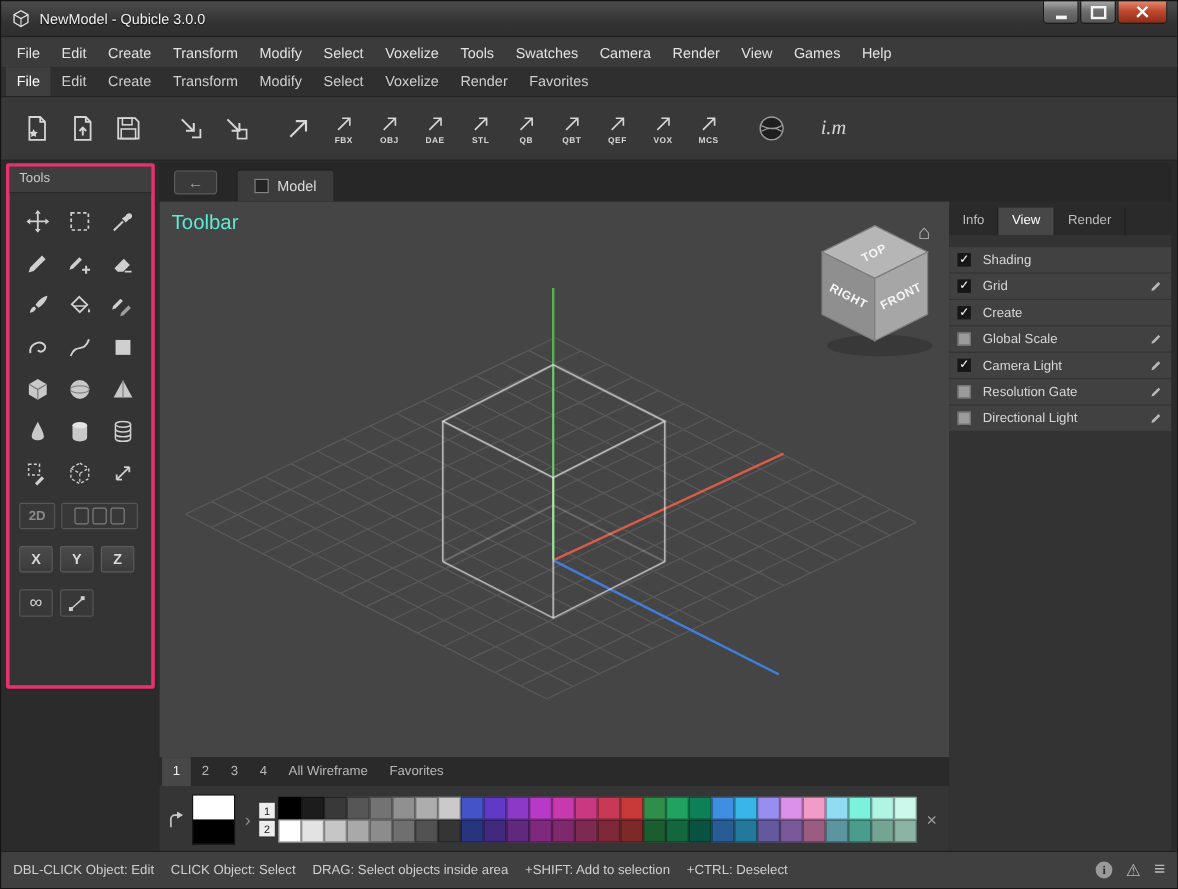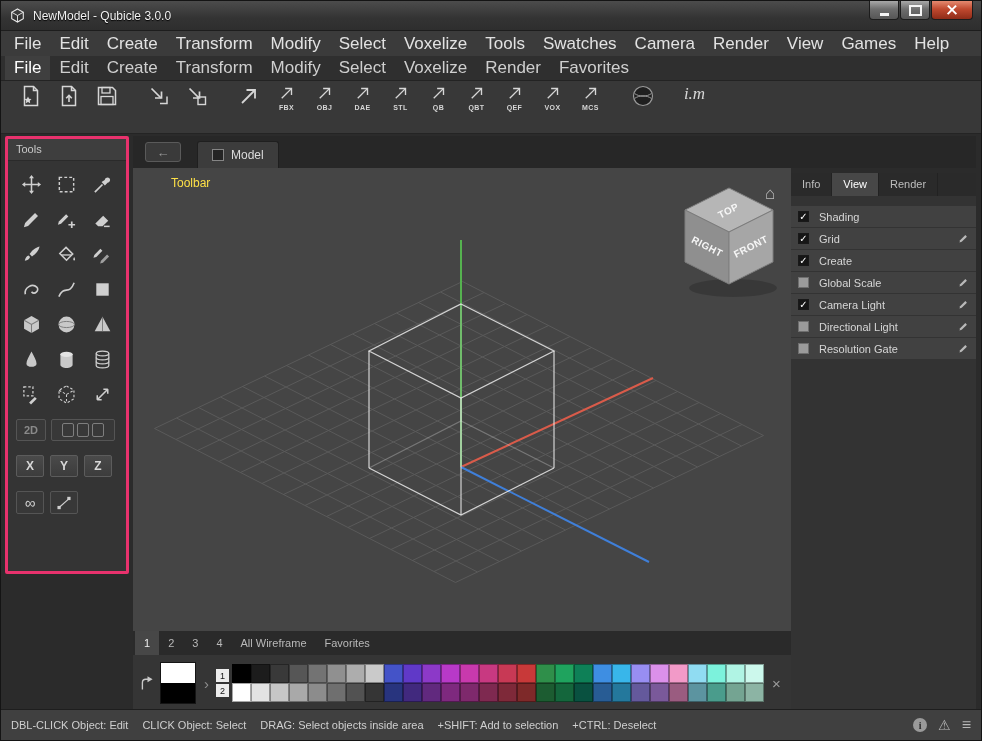--- a/index.html
+++ b/index.html
@@ -20,29 +20,29 @@
   .glyph-min{width:9px;height:3px;background:#f4f4f4;margin-top:8px;}
   .glyph-max{width:9px;height:7px;border:2px solid #f4f4f4;}
   .glyph-close-a,.glyph-close-b{position:absolute;left:50%;top:50%;width:12px;height:2.4px;background:#fff;}
   .glyph-close-a{transform:translate(-50%,-50%) rotate(45deg);}
   .glyph-close-b{transform:translate(-50%,-50%) rotate(-45deg);}
 
   
   .menubar{position:absolute;left:0;top:30px;width:100%;height:25px;background:#3b3b3b;display:flex;padding-left:4px;box-sizing:border-box;}
   .menubar2{position:absolute;left:0;top:55px;width:100%;height:25px;background:#2f2f2f;display:flex;padding-left:4px;
             border-bottom:1px solid #232323;box-sizing:border-box;}
-  .menu-item{padding:0 9px;font-size:17px;color:#e2e2e2;display:flex;align-items:center;cursor:default;}
+  .menu-item{padding:0 9px;font-size:12px;color:#e2e2e2;display:flex;align-items:center;cursor:default;}
   .menubar2 .menu-item{color:#cfcfcf;}
   .menubar2 .menu-item.selected{background:#3f3f3f;color:#fff;}
 
   
   .toolbar-bar{position:absolute;left:0;top:80px;width:100%;height:53px;background:#383838;border-bottom:1px solid #242424;
                display:flex;align-items:center;padding-left:12px;box-sizing:border-box;gap:3px;}
   .tb-btn{width:35px;height:46px;background:none;border:none;display:flex;flex-direction:column;align-items:center;
-          justify-content:flex-start;gap:2px;padding:0;cursor:pointer;}
+          justify-content:center;gap:2px;padding:0;cursor:pointer;}
   .tb-btn.group-start{margin-left:14px;}
   .tb-ic{width:24px;height:24px;}
   .tb-btn.labeled .tb-ic{width:18px;height:18px;}
   .tb-label{font-size:7px;font-weight:bold;color:#d6d6d6;letter-spacing:.4px;line-height:1;}
   .tb-im{font-family:"Liberation Serif","DejaVu Serif",serif;font-style:italic;font-size:17px;color:#d6d6d6;}
 
   
   .workspace{position:absolute;left:0;top:133px;width:100%;height:577px;background:#2b2b2b;}
 
   
@@ -70,21 +70,21 @@
   
   .tabbar{position:absolute;left:132px;top:2px;width:843px;height:32px;background:#272727;display:flex;align-items:flex-end;}
   .back-btn{margin:0 0 6px 12px;width:36px;height:20px;background:#3a3a3a;border:1px solid #5a5a5a;border-radius:3px;
             color:#9a9a9a;font-size:13px;line-height:1;display:flex;align-items:center;justify-content:center;cursor:pointer;padding:0;}
   .doc-tab{margin-left:16px;height:26px;background:#3c3c3c;border:1px solid #1f1f1f;border-bottom:none;border-radius:3px 3px 0 0;
            display:flex;align-items:center;gap:7px;padding:0 14px;font-size:12px;color:#dcdcdc;cursor:pointer;}
   .doc-tab-ic{width:10px;height:10px;background:#242424;border:1px solid #858585;display:inline-block;}
 
   
   .viewport{position:absolute;left:132px;top:34px;width:658px;height:463px;background:#454545;overflow:hidden;}
-  .vp-label{position:absolute;left:10px;top:8px;font-size:12px;color:#fde047;margin-left:28px;}
+  .vp-label{position:absolute;left:10px;top:8px;font-size:17px;color:#5eead4;}
   .floor-grid line{stroke:#5a5a5a;stroke-width:1;}
   .axis{stroke-width:2;}
   .wire-cube polygon,.wire-cube line,.wire-cube polyline{stroke:#ececec;stroke-width:1.2;fill:none;opacity:.85;}
   .hidden-edges{opacity:.35;}
   .navcube text{font-size:10px;font-weight:bold;fill:#f6f6f6;letter-spacing:.5px;}
   .home-gly{font-size:17px;fill:#bdbdbd;}
 
   
   .right-panel{position:absolute;left:790px;top:39px;width:185px;height:538px;background:#333;}
   .rp-tabs{display:flex;height:23px;background:#2a2a2a;}
@@ -635,28 +635,28 @@
           </div>
           <div class="rp-row">
             <span class="cb checked">✓</span>
             <span class="rp-label">Camera Light</span>
             <svg class="rp-pencil">
               <use href="#ic-pencil" xlink:href="#ic-pencil"></use>
             </svg>
           </div>
           <div class="rp-row">
             <span class="cb unchecked"></span>
-            <span class="rp-label">Directional Light</span>
+            <span class="rp-label">Resolution Gate</span>
             <svg class="rp-pencil">
               <use href="#ic-pencil" xlink:href="#ic-pencil"></use>
             </svg>
           </div>
           <div class="rp-row">
             <span class="cb unchecked"></span>
-            <span class="rp-label">Resolution Gate</span>
+            <span class="rp-label">Directional Light</span>
             <svg class="rp-pencil">
               <use href="#ic-pencil" xlink:href="#ic-pencil"></use>
             </svg>
           </div>
         </div>
     </div>
 
     <div class="swatches">
       <div class="sw-tabbar">
           <div class="sw-tab active">1</div>

